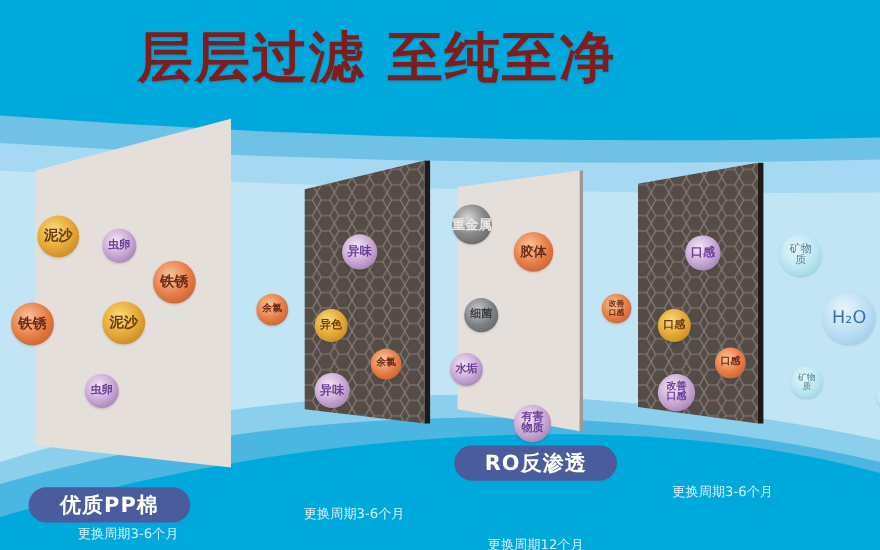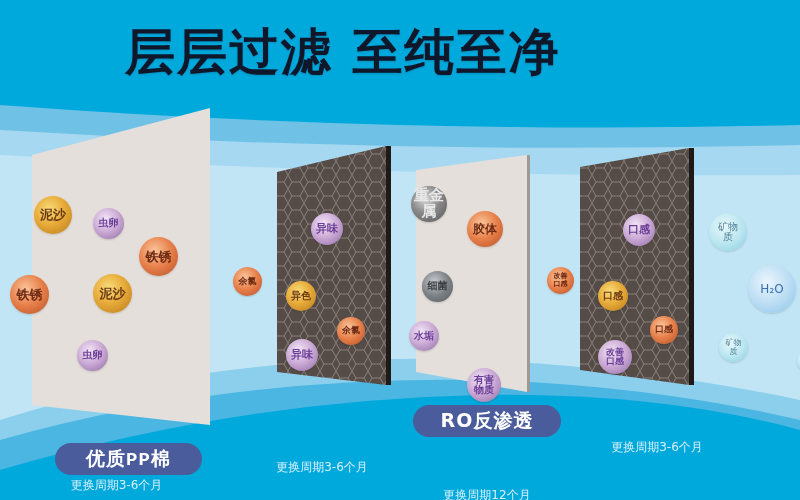--- a/index.html
+++ b/index.html
@@ -1,18 +1,18 @@
 <!DOCTYPE html>
 <html><head>
 <meta charset="utf-8">
 <style>
   html,body{margin:0;padding:0;}
   body{width:800px;height:500px;overflow:hidden;position:relative;background:#00a9dc;font-family:"DejaVu Sans","Liberation Sans",sans-serif;}
   .stage{position:absolute;left:0;top:0;width:800px;height:500px;overflow:hidden;}
-  .title{position:absolute;left:125px;top:22px;width:560px;color:#0f172a;font-size:50px;font-weight:bold;letter-spacing:2px;white-space:nowrap;line-height:60px;text-shadow:0 1px 2px rgba(0,60,100,0.25);}
+  .title{position:absolute;left:125px;top:22px;width:560px;color:#7f1d1d;font-size:50px;font-weight:bold;letter-spacing:2px;white-space:nowrap;line-height:60px;text-shadow:0 1px 2px rgba(0,60,100,0.25);}
   svg.bg{position:absolute;left:0;top:0;}
   .bubble{position:absolute;border-radius:50%;display:flex;align-items:center;justify-content:center;text-align:center;font-weight:bold;line-height:1.05;box-shadow:0 1px 2px rgba(0,0,0,0.15);}
   .b-gold{background:radial-gradient(circle at 40% 35%,#f9dc7a 0%,#e7ac3a 45%,#b9791b 100%);color:#6b3a14;}
   .b-copper{background:radial-gradient(circle at 40% 35%,#fbc49a 0%,#e67e48 50%,#b7512a 100%);color:#6d2a14;}
   .b-purple{background:radial-gradient(circle at 40% 35%,#f3e6f6 0%,#c9a7d4 50%,#8c6aa0 100%);color:#6a3d96;}
   .b-gray{background:radial-gradient(circle at 40% 35%,#d9d9d9 0%,#8a8a8a 45%,#555 100%);color:#e8e8e8;}
   .b-gray2{background:radial-gradient(circle at 40% 35%,#c8ccd0 0%,#7d8287 50%,#565a5e 100%);color:#3a3d40;}
   .b-aqua{background:radial-gradient(circle at 40% 35%,#e8f8fb 0%,#b8e5ef 55%,#86cde0 100%);color:#4f7f96;}
   .b-blue{background:radial-gradient(circle at 40% 35%,#eaf5fd 0%,#b9dcf3 55%,#8cc2e9 100%);color:#3a6fb0;}
   .label-pill{position:absolute;height:32px;border-radius:16px;background:#4a5c9c;color:#fff;font-size:19px;font-weight:bold;display:flex;align-items:center;justify-content:center;letter-spacing:1px;}
@@ -62,39 +62,39 @@
   <div class="bubble b-gold" style="left:93px;top:274px;width:39px;height:39px;font-size:13px;">泥沙</div>
   <div class="bubble b-purple" style="left:77px;top:340px;width:31px;height:31px;font-size:10px;">虫卵</div>
 
   <div class="bubble b-copper" style="left:233px;top:267px;width:29px;height:29px;font-size:9px;">余氯</div>
 
   <div class="bubble b-purple" style="left:311px;top:213px;width:32px;height:32px;font-size:11px;">异味</div>
   <div class="bubble b-gold" style="left:286px;top:281px;width:30px;height:30px;font-size:10px;">异色</div>
   <div class="bubble b-copper" style="left:337px;top:317px;width:28px;height:28px;font-size:9px;">余氯</div>
   <div class="bubble b-purple" style="left:286px;top:339px;width:32px;height:32px;font-size:11px;">异味</div>
 
-  <div class="bubble b-gray" style="left:411px;top:186px;width:36px;height:36px;font-size:15px;">重金属</div>
+  <div class="bubble b-gray" style="left:411px;top:186px;width:36px;height:36px;font-size:12px;">重金属</div>
   <div class="bubble b-copper" style="left:467px;top:211px;width:36px;height:36px;font-size:12px;">胶体</div>
   <div class="bubble b-gray2" style="left:422px;top:271px;width:31px;height:31px;font-size:10px;">细菌</div>
   <div class="bubble b-purple" style="left:409px;top:321px;width:30px;height:30px;font-size:10px;">水垢</div>
   <div class="bubble b-purple" style="left:467px;top:322px;width:34px;height:34px;font-size:10px;padding:0 6px;box-sizing:border-box;margin-top:46px;">有害物质</div>
 
   <div class="bubble b-copper" style="left:547px;top:267px;width:27px;height:27px;font-size:7px;padding:0 6px;box-sizing:border-box;">改善口感</div>
 
   <div class="bubble b-purple" style="left:623px;top:214px;width:32px;height:32px;font-size:11px;">口感</div>
   <div class="bubble b-gold" style="left:598px;top:281px;width:30px;height:30px;font-size:10px;">口感</div>
   <div class="bubble b-copper" style="left:650px;top:316px;width:28px;height:28px;font-size:9px;">口感</div>
   <div class="bubble b-purple" style="left:598px;top:340px;width:34px;height:34px;font-size:9px;padding:0 8px;box-sizing:border-box;">改善口感</div>
 
   <div class="bubble b-aqua" style="left:709px;top:213px;width:38px;height:38px;font-size:10px;padding:0 8px;box-sizing:border-box;font-weight:normal;">矿物质</div>
-  <div class="bubble b-blue" style="left:748px;top:265px;width:48px;height:48px;font-size:12px;font-weight:normal;">H₂O</div>
+  <div class="bubble b-blue" style="left:748px;top:265px;width:48px;height:48px;font-size:16px;font-weight:normal;">H₂O</div>
   <div class="bubble b-aqua" style="left:719px;top:333px;width:29px;height:29px;font-size:8px;padding:0 6px;box-sizing:border-box;font-weight:normal;">矿物质</div>
   <div class="bubble b-aqua" style="left:797px;top:350px;width:22px;height:22px;"></div>
 
-  <div class="label-pill" style="left:55px;top:443px;width:147px;font-family:Liberation Mono, monospace;">优质PP棉</div>
+  <div class="label-pill" style="left:26px;top:443px;width:147px;">优质PP棉</div>
   <div class="sub" style="left:43px;top:477px;width:147px;">更换周期3-6个月</div>
 
   <div class="sub" style="left:248px;top:459px;width:148px;">更换周期3-6个月</div>
 
   <div class="label-pill" style="left:413px;top:405px;width:148px;">RO反渗透</div>
   <div class="sub" style="left:413px;top:439px;width:148px;margin-top:48px;">更换周期12个月</div>
 
   <div class="sub" style="left:583px;top:439px;width:148px;">更换周期3-6个月</div>
 </div>
 

